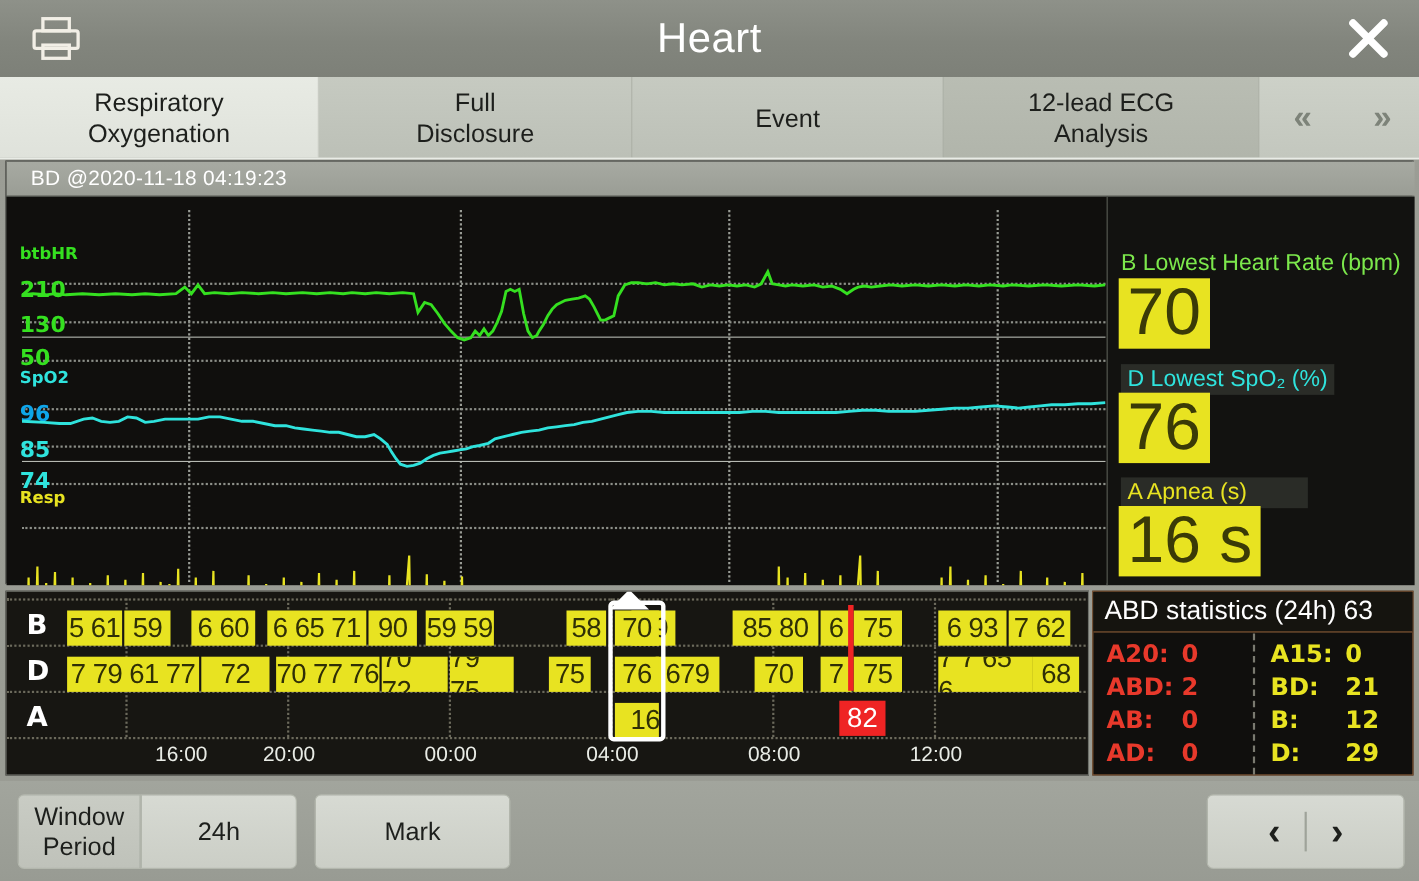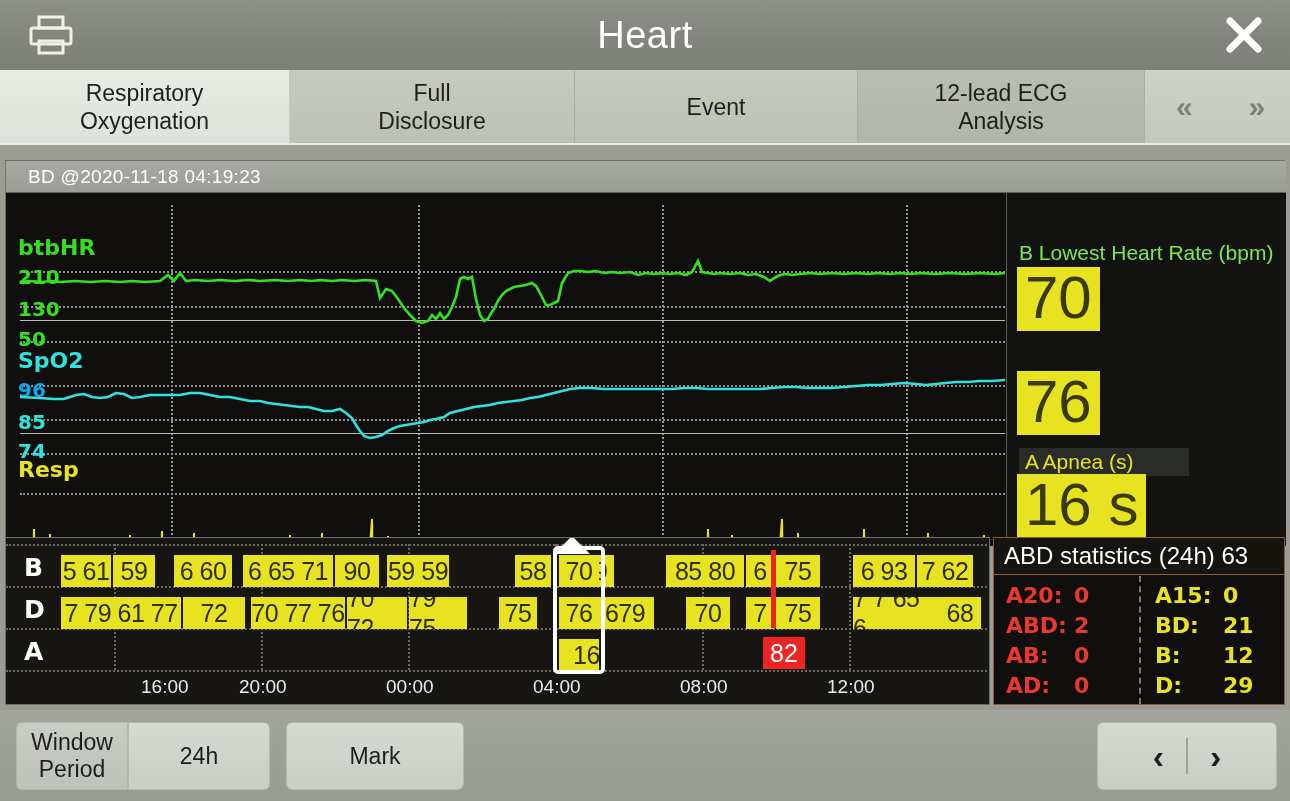--- a/index.html
+++ b/index.html
@@ -58,38 +58,38 @@
   }
   .tab.shaded { background: linear-gradient(180deg,#b9bdb3 0%,#b1b5ab 100%); }
   .tab-nav {
     width:145px; display:flex; align-items:center; justify-content:space-around;
     background: linear-gradient(180deg,#cdd1c8 0%, #c3c7be 100%);
   }
   .chev { color:#7d8379; font-size:30px; font-weight:700; letter-spacing:-6px; padding:0 8px;}
 
   
   .panel {
-    position:absolute; left:5px; top:160px; width:1280px; height:385px;
+    position:absolute; left:5px; top:146px; width:1280px; height:385px;
     background:#0e0f0c;
     border:1px solid #6e716a;
     padding-left:35px;
   }
   .bd-bar {
     position:absolute; left:0; top:0; width:1280px; height:32px;
     background:linear-gradient(180deg,#a7aaa2 0%, #9a9d95 100%);
     color:#ffffff; font-size:19px; display:flex; align-items:center;
     padding-left:22px; letter-spacing:0.3px;
     border-bottom:1px solid #5e615a;
   }
   .wave-area {
     position:absolute; left:0; top:32px; width:1000px; height:353px;
     background:#100f0d; overflow:hidden;
   }
   .wave-label {
-    position:absolute; left:12px; font-size:22px; font-weight:700;
+    position:absolute; left:12px; font-size:15px; font-weight:700;
     font-family:"DejaVu Sans", sans-serif;
   }
   .scale-lbl {
     position:absolute; left:12px; font-size:20px; font-weight:700;
     font-family:"DejaVu Sans", sans-serif;
   }
   .gridline {
     position:absolute; left:14px; width:985px; height:0;
     border-top:2px dotted #8d9089;
   }
@@ -299,20 +299,21 @@
           <path d="M686,186 L688,40 L690,150 L692,60 L694,130 L696,50 L698,160 L700,85 L702,105 L704,62 L706,138 L708,74 L710,120 L712,46 L714,154 L716,88 L718,100 L720,58 L722,142 L724,80 L726,112 L728,52 L730,148 L732,84 L734,104 L736,66 L738,128 L740,78 L742,116 L744,48 L746,156 L748,90 L750,96 L752,70 L754,124 L756,82 L758,108 L760,56 L762,30 L764,144 L766,86 L768,102 L770,64 L772,132 L774,76 L776,118 L778,44 L780,162 L782,92 L784,94 L786,72 L788,122 L790,84 L792,106 L794,68 L796,98 L798,88 L800,100 L802,86 L804,96 L806,90 L808,94 L810,88 L812,98 L814,84 L816,100 L818,90 L820,96 L822,86 L824,102 L826,88 L828,94 L830,92 L832,60 L834,130 L836,50 L838,150 L840,70 L842,120 L844,40 L846,160 L848,85 L850,105 L852,62 L854,138 L856,74 L858,116 L860,52 L862,146 L864,88 L866,100 L868,58 L870,140 L872,80 L874,112 L876,48 L878,154 L880,90 L882,98 L884,66 L886,126 L888,82 L890,110 L892,56 L894,144 L896,86 L898,102 L900,64 L902,132 L904,76 L906,118 L908,44 L910,158 L912,92 L914,94 L916,70 L918,122 L920,84 L922,106 L924,60 L926,136 L928,78 L930,114 L932,50 L934,150 L936,88 L938,100 L940,68 L942,128 L944,80 L946,108 L948,54 L950,148 L952,86 L954,102 L956,62 L958,134 L960,74 L962,120 L964,46 L966,156 L968,90 L970,96 L972,72 L974,124 L976,82 L978,110 L980,58 L982,142 L985,95"></path>
         </g>
       </svg>
 
     </div>
 
     <div class="numerics">
       <div class="num-label" style="left:12px; top:48px; color:#7ce84c;">B  Lowest Heart Rate (bpm)</div>
       <div class="num-value" style="left:10px; top:74px;">70</div>
 
+      <div class="num-label shaded" style="left:12px; top:152px; color:#2fe3dd;">D  Lowest SpO₂ (%)</div>
       <div class="num-value" style="left:10px; top:178px;">76</div>
 
       <div class="num-label shaded" style="left:12px; top:255px; color:#e8e321; min-width:170px;">A  Apnea (s)</div>
       <div class="num-value" style="left:10px; top:281px;">16 s</div>
     </div>
   </div>
 
   <div class="trend">
 
     <div class="trend-hdot" style="top:6px;"></div>

